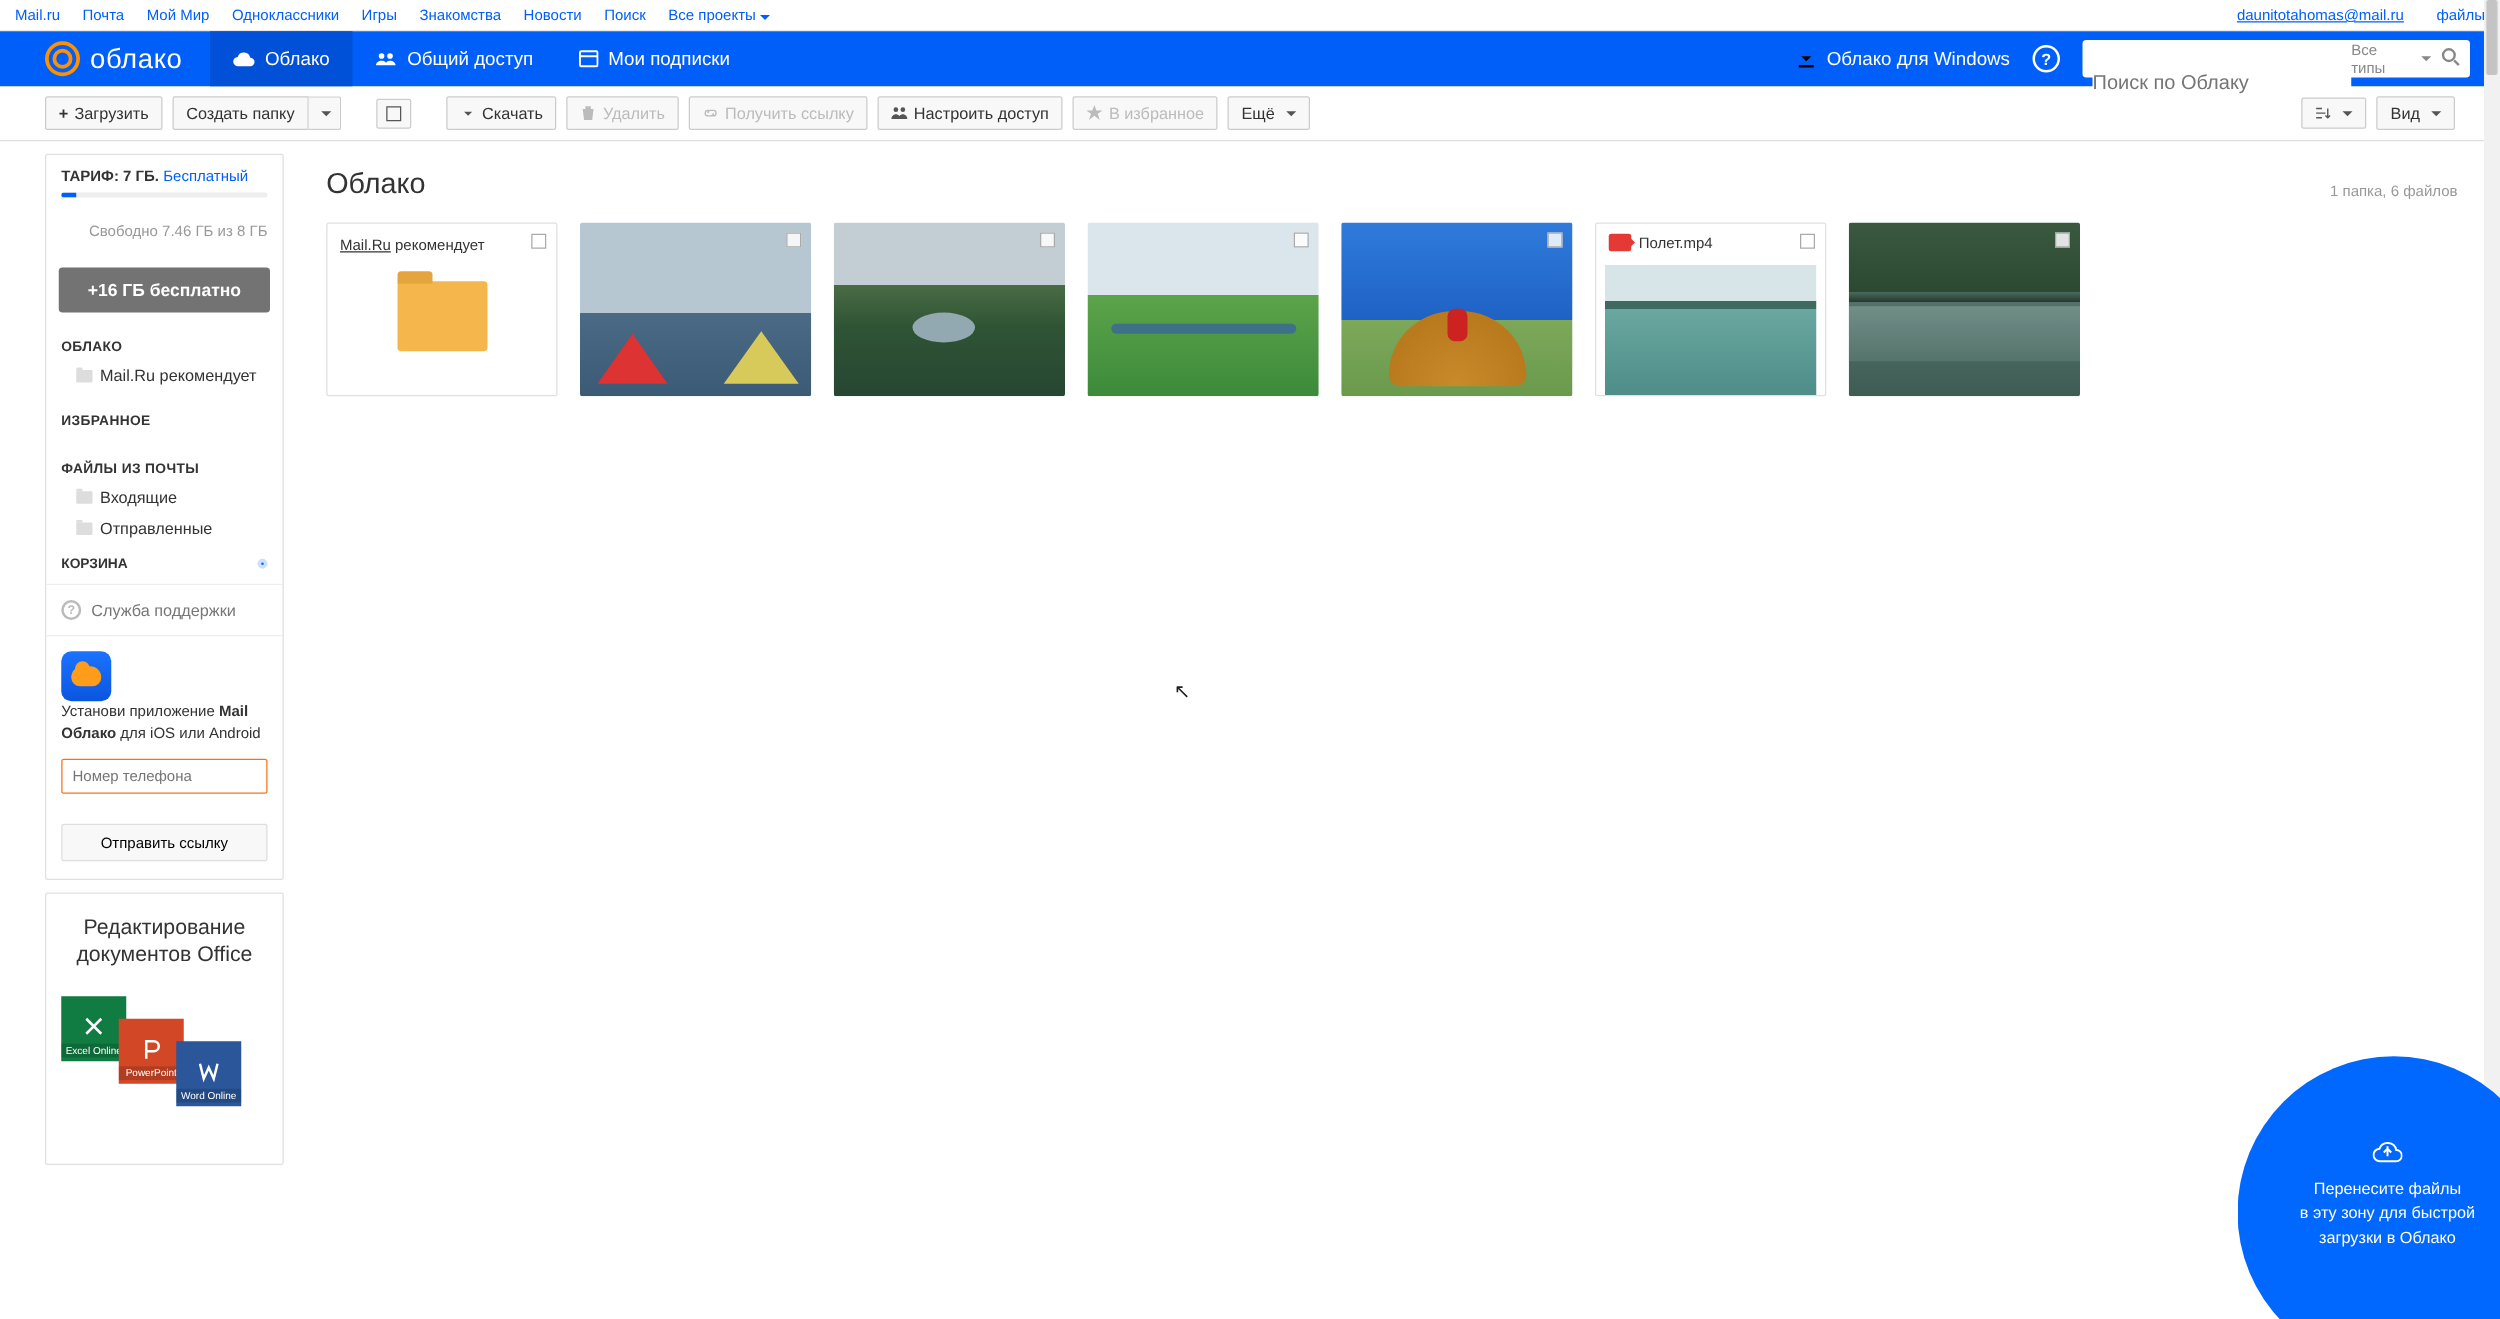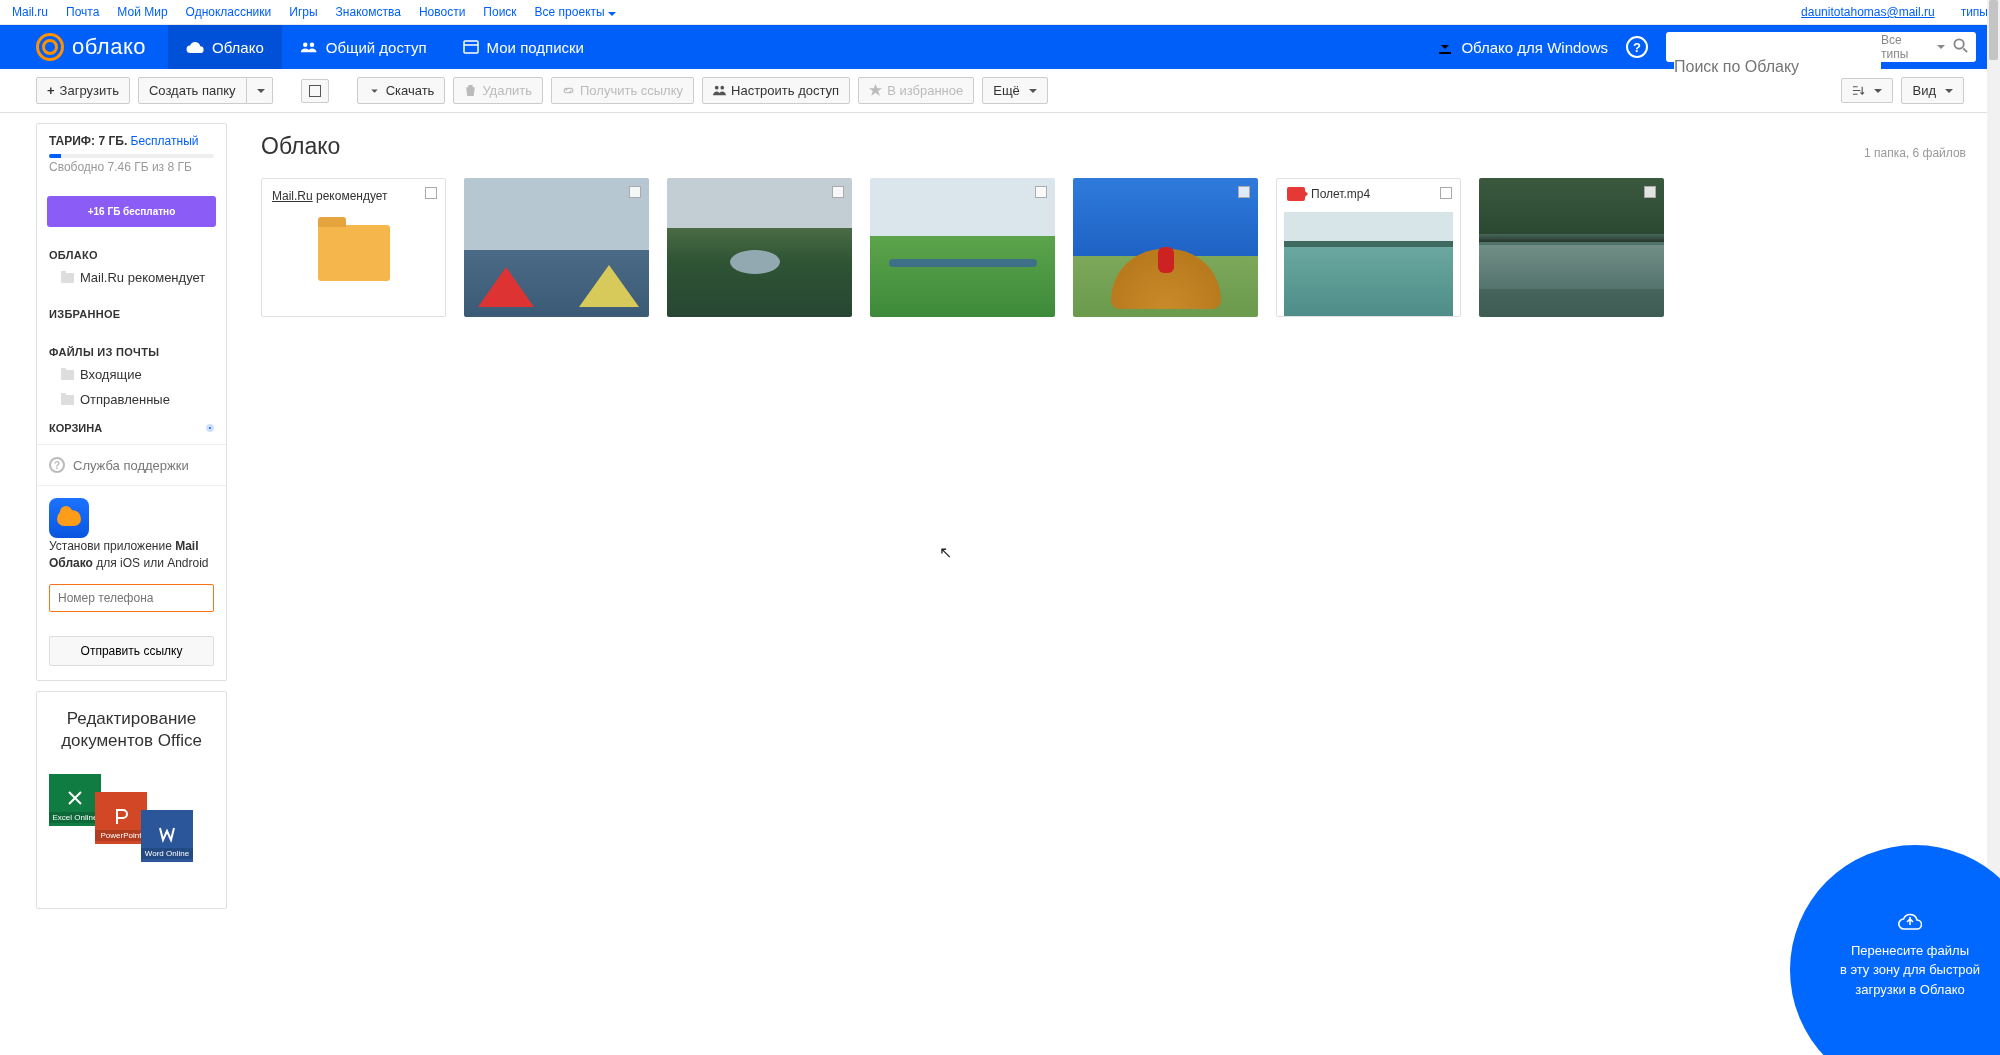--- a/index.html
+++ b/index.html
@@ -50,22 +50,22 @@
 
 .main { display:flex; }
 
 
 .sidebar { width:191px; margin-left:36px; margin-top:10px; border:1px solid #e0e0e0; border-radius:2px; font-size:13px; }
 .sb-pad { padding:10px 12px; }
 .tariff-line { font-weight:bold; font-size:12px; }
 .tariff-line .free { color:#005ff9; font-weight:normal; }
 .progress { height:4px; background:#eee; border-radius:3px; margin-top:6px; overflow:hidden; }
 .progress-fill { height:100%; width:7%; background:#005ff9; }
-.storage-free { color:#999; font-size:12px; margin-top:2px; }
-.big-blue { background:#8b5cf6; color:#fff; text-align:center; padding:10px; border-radius:3px; margin:12px 10px 14px; font-weight:bold; font-size:10px; cursor:pointer; }
+.storage-free { color:#999; font-size:12px; margin-top:20px;text-align:right; }
+.big-blue { background:#737373; color:#fff; text-align:center; padding:10px; border-radius:3px; margin:12px 10px 14px; font-weight:bold; font-size:14px; cursor:pointer; }
 .sb-section-title { font-weight:bold; font-size:11px; padding:8px 12px 4px; letter-spacing:0.3px; }
 .sb-item { display:flex; align-items:center; gap:6px; padding:5px 12px 5px 24px; cursor:pointer; color:#333; font-size:13px; }
 .folder-glyph { width:13px; height:10px; background:#ddd; border-radius:1px; position:relative; }
 .folder-glyph::before { content:""; position:absolute; top:-2px; left:0; width:5px; height:2px; background:#ddd; border-radius:1px 1px 0 0; }
 .sb-trash { display:flex; justify-content:space-between; align-items:center; padding:10px 12px; font-weight:bold; font-size:11px; }
 .dot-blue { width:8px; height:8px; border-radius:50%; background:#005ff9; border:3px solid #cfe0ff; }
 .sb-divider { border-top:1px solid #eee; }
 .support { display:flex; align-items:center; gap:8px; padding:12px; color:#777; font-size:13px; cursor:pointer; }
 .support-q { width:16px; height:16px; border:2px solid #bbb; border-radius:50%; display:flex; align-items:center; justify-content:center; font-size:10px; color:#bbb; font-weight:bold; }
 
@@ -150,21 +150,21 @@
     <a>Мой Мир</a>
     <a>Одноклассники</a>
     <a>Игры</a>
     <a>Знакомства</a>
     <a>Новости</a>
     <a>Поиск</a>
     <a><span>Все проекты</span><span class="caret-down"></span></a>
   </div>
   <div class="topnav-right">
     <a class="email">daunitotahomas@mail.ru</a>
-    <a>типы</a>
+    <a>файлы</a>
   </div>
 </div>
 
 <div class="header">
   <div class="logo">
     <span class="logo-at"></span>
     <span class="logo-text">облако</span>
   </div>
   <div class="nav-tabs">
     <div class="nav-tab active">

